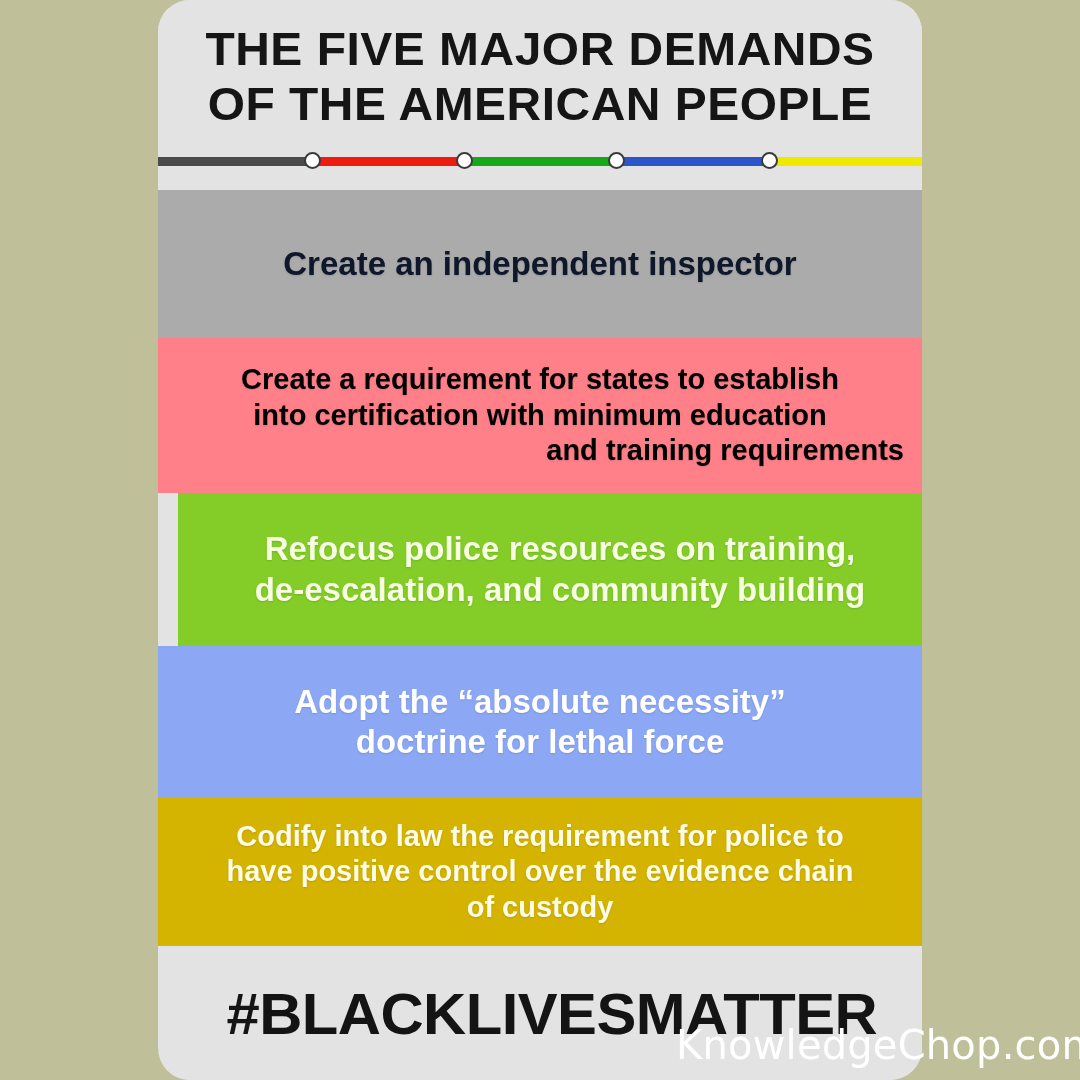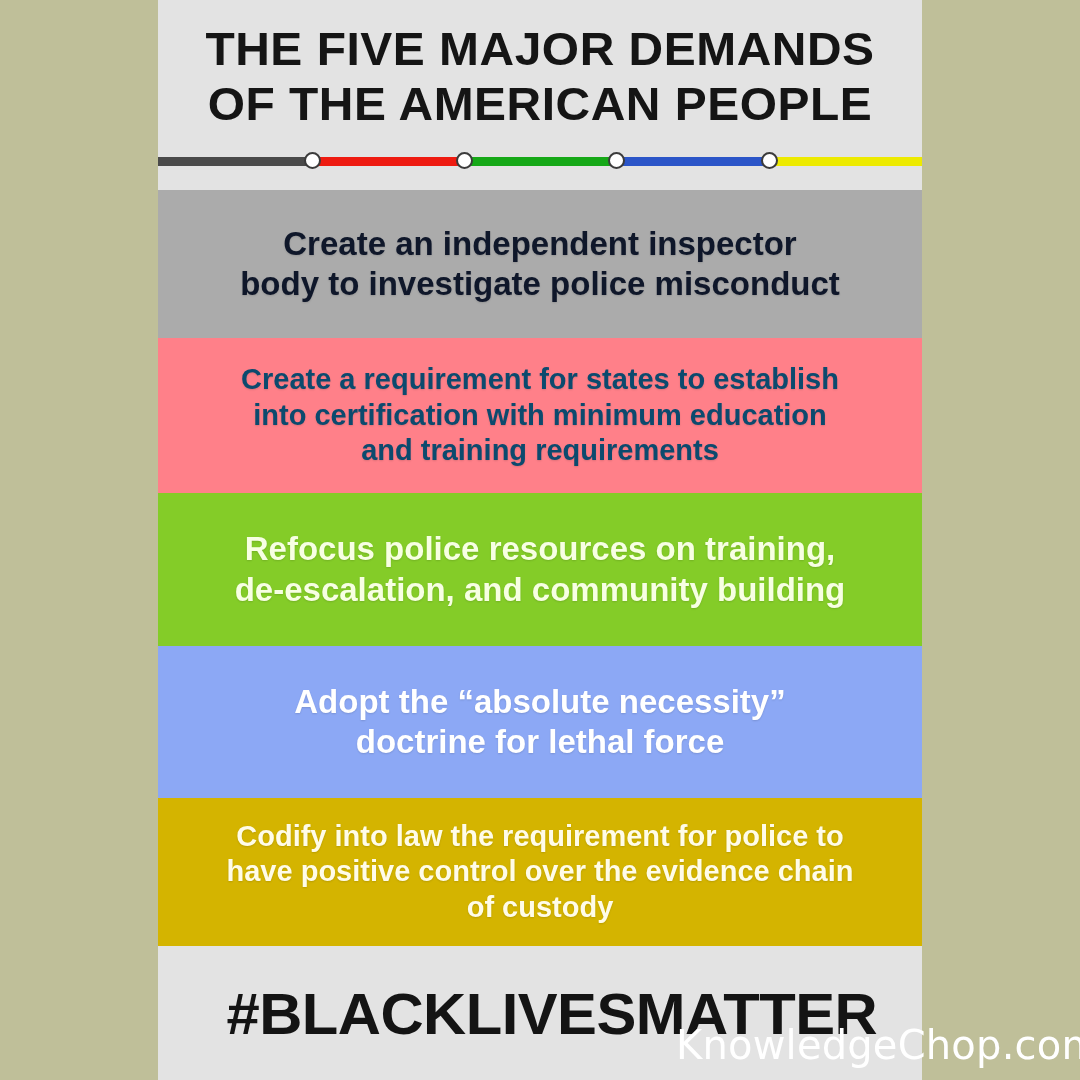--- a/index.html
+++ b/index.html
@@ -16,20 +16,21 @@
   }
 
   #infographic-card {
     position: absolute;
     left: 158px;
     top: 0;
     width: 764px;
     height: 1080px;
     background: #e3e3e3;
     overflow: hidden;
+    border-radius: 32px;
   }
 
   
   #header-section {
     background: #e3e3e3;
     padding-top: 22px;
     height: 168px;
     box-sizing: border-box;
   }
   #page-title {
@@ -169,31 +170,30 @@
   <div class="divider-node" style="left: 20.2%; background: rgb(255, 255, 255); border-color: rgb(59, 59, 59);"></div>
       <div class="divider-node" style="left: 40.1%; background: rgb(255, 255, 255); border-color: rgb(59, 59, 59);"></div>
       <div class="divider-node" style="left: 60%; background: rgb(255, 255, 255); border-color: rgb(59, 59, 59);"></div>
       <div class="divider-node" style="left: 80%; background: rgb(255, 255, 255); border-color: rgb(59, 59, 59);"></div>
     </div>
 
   <div id="demands-list">
       <div class="demand-band lines-2" style="background: rgb(171, 171, 171); height: 148px;">
         <p class="demand-text" style="color: #0f172a;">
           <span style="display: block; white-space: nowrap;">Create an independent inspector</span>
-          <span style="display: block; white-space: nowrap;">body to investigate police misconduct</span>
         </p>
       </div>
       <div class="demand-band lines-3" style="background: rgb(255, 128, 137); height: 155px;">
-        <p class="demand-text" style="color: #0c4a6e;">
+        <p class="demand-text" style="color: #000000;">
           <span style="display: block; white-space: nowrap;">Create a requirement for states to establish</span>
           <span style="display: block; white-space: nowrap;">into certification with minimum education</span>
-          <span style="display: block; white-space: nowrap;">and training requirements</span>
-        </p>
-      </div>
-      <div class="demand-band lines-2" style="background: rgb(132, 204, 40); height: 153px;">
+          <span style="display: block; white-space: nowrap; text-align: right;">and training requirements</span>
+        </p>
+      </div>
+      <div class="demand-band lines-2" style="background: rgb(132, 204, 40); height: 153px; margin-left: 20px;">
         <p class="demand-text" style="color: rgb(247, 255, 227);">
           <span style="display: block; white-space: nowrap;">Refocus police resources on training,</span>
           <span style="display: block; white-space: nowrap;">de-escalation, and community building</span>
         </p>
       </div>
       <div class="demand-band lines-2" style="background: rgb(140, 168, 245); height: 152px;">
         <p class="demand-text" style="color: rgb(255, 255, 255);">
           <span style="display: block; white-space: nowrap;">Adopt the “absolute necessity”</span>
           <span style="display: block; white-space: nowrap;">doctrine for lethal force</span>
         </p>

